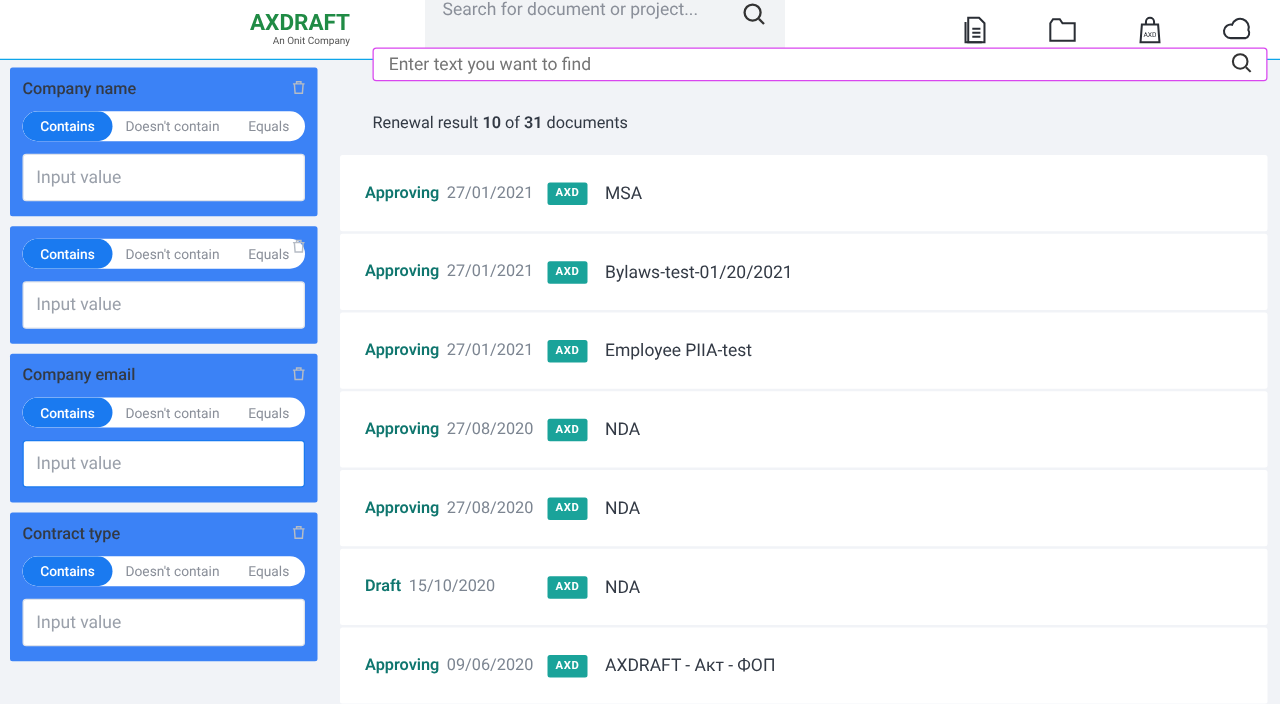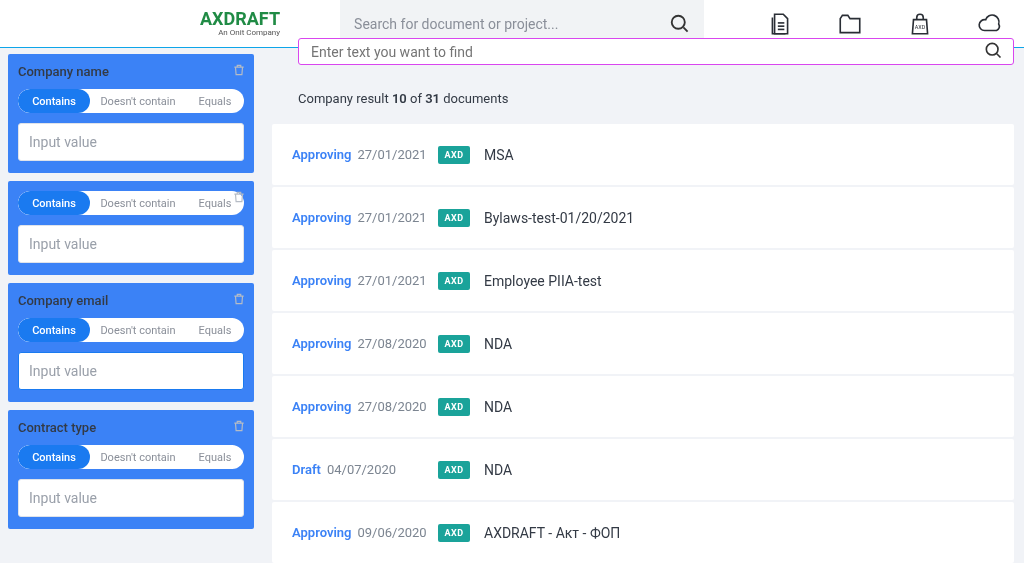--- a/index.html
+++ b/index.html
@@ -12,23 +12,23 @@
       display: flex; align-items: center;
       padding: 0 0 0 200px;
       gap: 40px;
       border-bottom: 1px solid #0ea5e9;
     }
     .logo { display: flex; flex-direction: column; align-items: flex-end; color: #208b45; font-weight: 700; }
     .logo-main { font-size: 18px; letter-spacing: 0; line-height: 1; }
     .logo-sub { font-size: 8px; color: #555; font-weight: 400; }
 
     .search-bar {
-      width: 364px; height: 48px;
+      width: 288px; height: 48px;
       background: #f1f3f5;
-      display: flex; align-items: center; justify-content: space-between;
+      display: flex; align-items: flex-start; justify-content: space-between;
       padding: 0 14px; margin-left: 20px;
     }
     .search-bar input {
       border: none; background: transparent; width: 100%;
       font-size: 14px; color: #333; outline: none;
     }
     .search-bar input::placeholder { color: #8a8f99; }
     .search-bar .icon-btn { width: 24px; height: 24px; color: #333; }
 
     .header-icons {
@@ -107,21 +107,21 @@
     .doc-row {
       height: 61px; background: #ffffff; border-radius: 2px;
       display: flex; align-items: center;
       padding: 0 0 0 20px;
       cursor: pointer;
     }
     .doc-status {
       width: 146px; font-size: 13px; color: #7c8591;
       display: flex; gap: 6px; align-items: baseline;
     }
-    .doc-status .st-label { color: #3b82f6; font-weight: 600; }
+    .doc-status .st-label { color: #0f766e; font-weight: 600; }
     .doc-badge {
       width: 32px; height: 18px; background: #1aa39a; color: #ffffff;
       font-size: 9px; font-weight: 700; display: flex; align-items: center; justify-content: center;
       border-radius: 2px; margin-right: 14px; letter-spacing: 0.5px;
     }
     .doc-title { font-size: 14px; color: #333a45; }
   </style>
 </head>
 <body>
 
@@ -235,21 +235,21 @@
       <input type="text" placeholder="Enter text you want to find" style="">
       <span class="sicon">
         <svg width="20" height="20" viewBox="0 0 24 24" fill="none" stroke="currentColor" stroke-width="2">
             <circle cx="11" cy="11" r="7"></circle>
             <line x1="21" y1="21" x2="16.5" y2="16.5"></line>
           </svg>
       </span>
     </div>
 
     <div class="results-line">
-      <span>Company result </span><b>10</b><span> of </span><b>31</b><span> documents</span>
+      <span>Renewal result </span><b>10</b><span> of </span><b>31</b><span> documents</span>
     </div>
 
     <div class="doc-list" id="doc-list">
         <div class="doc-row">
           <div class="doc-status">
             <span class="st-label">Approving</span>
             <span>27/01/2021</span>
           </div>
           <div class="doc-badge">AXD</div>
           <div class="doc-title">MSA</div>
@@ -282,21 +282,21 @@
           <div class="doc-status">
             <span class="st-label">Approving</span>
             <span>27/08/2020</span>
           </div>
           <div class="doc-badge">AXD</div>
           <div class="doc-title">NDA</div>
         </div>
         <div class="doc-row">
           <div class="doc-status">
             <span class="st-label">Draft</span>
-            <span>04/07/2020</span>
+            <span>15/10/2020</span>
           </div>
           <div class="doc-badge">AXD</div>
           <div class="doc-title">NDA</div>
         </div>
         <div class="doc-row">
           <div class="doc-status">
             <span class="st-label">Approving</span>
             <span>09/06/2020</span>
           </div>
           <div class="doc-badge">AXD</div>

